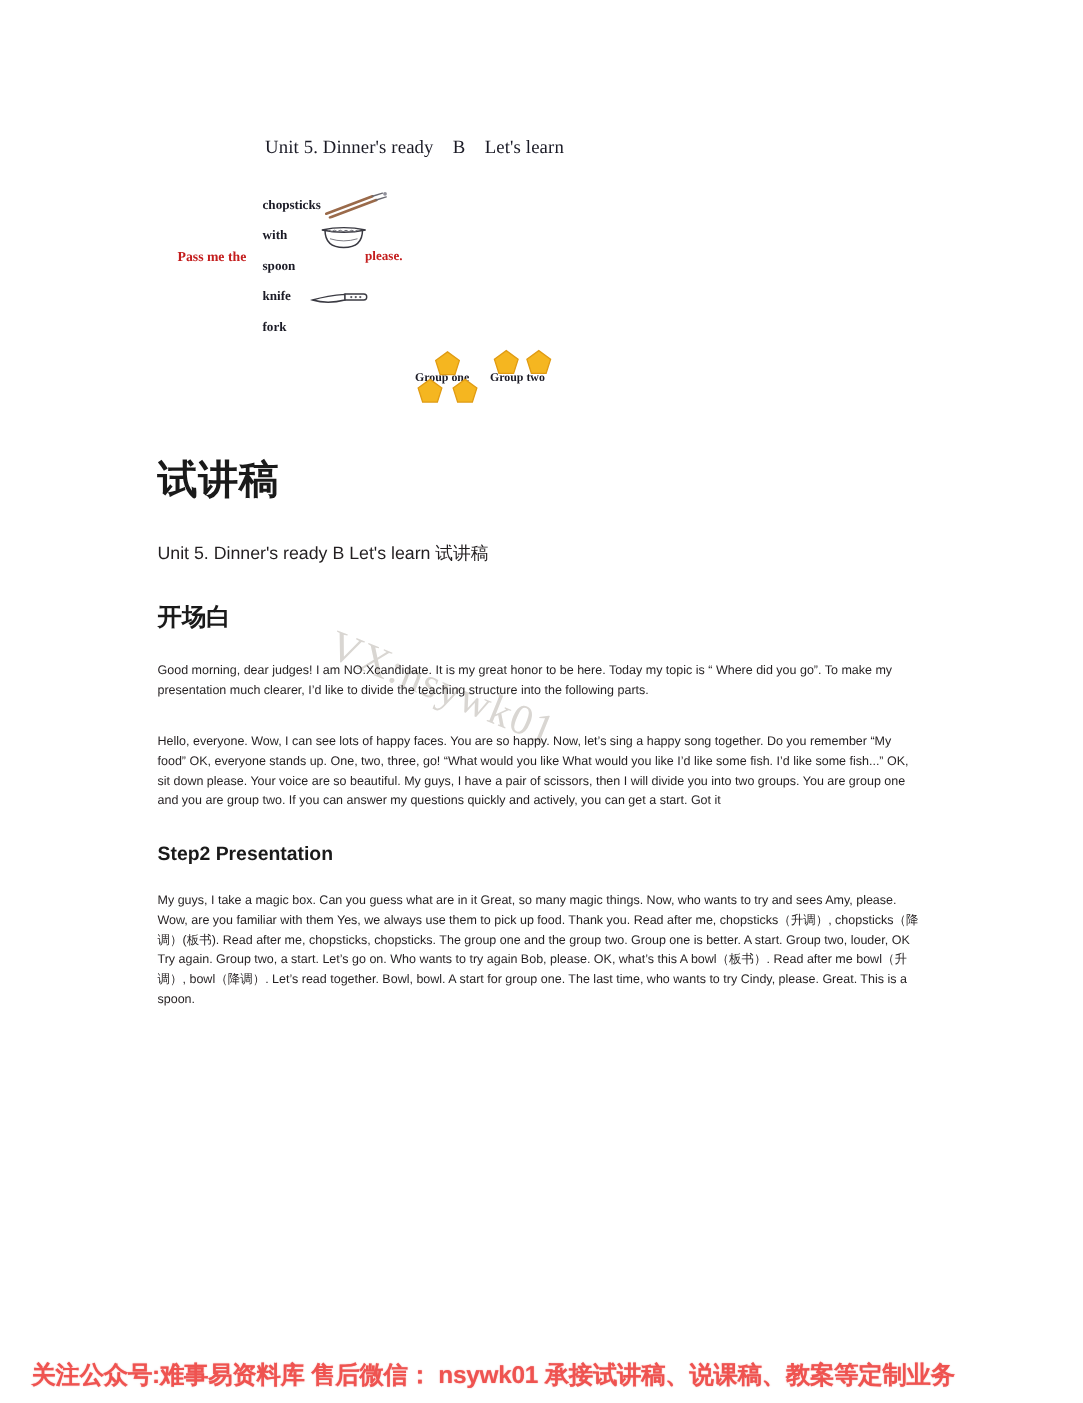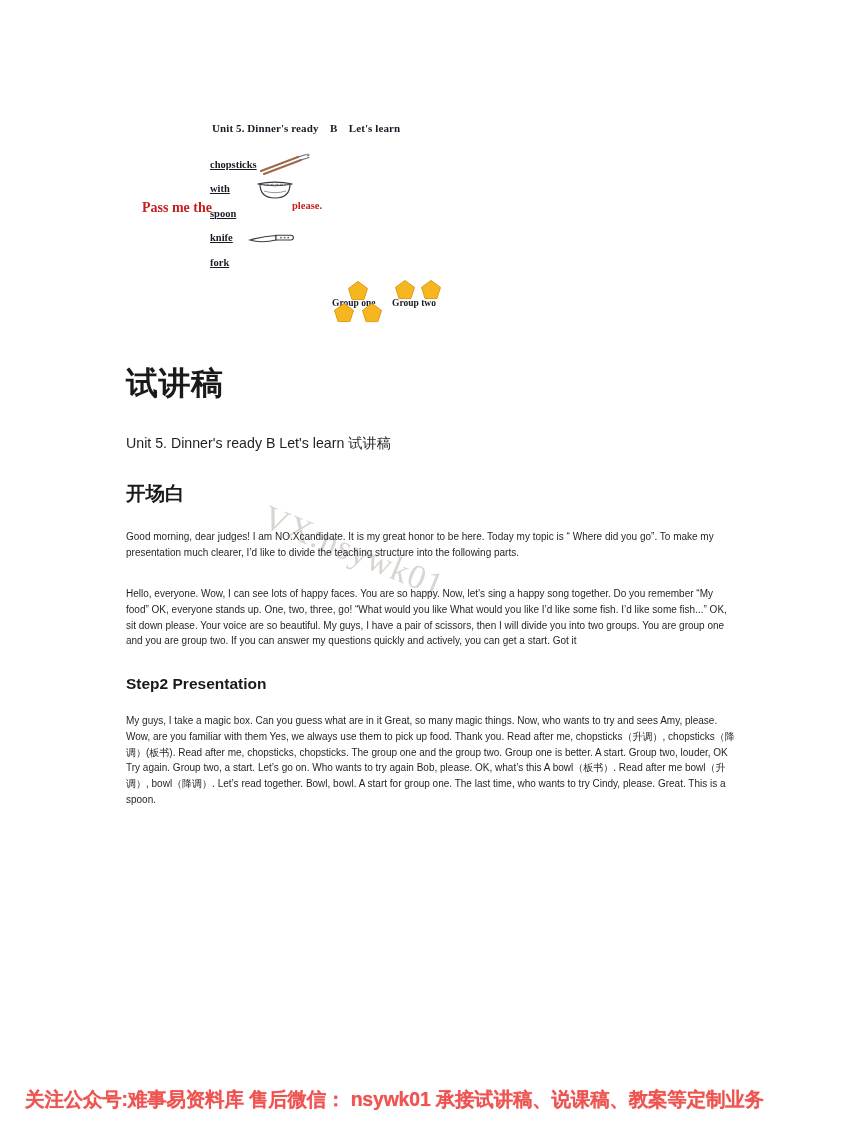--- a/index.html
+++ b/index.html
@@ -20,24 +20,24 @@
     position: absolute;
     left: 0;
     top: 0;
     width: 866px;
     height: 340px;
   }
 
   .ws-title {
     position: absolute;
     left: 212px;
-    top: 122px;
-    font-family: "Liberation Serif", serif;
-    font-weight: bold;
-    font-size: 11px;
+    top: 110px;
+    font-family: "Liberation Serif", serif;
+    font-weight: normal;
+    font-size: 15px;
     color: #1b1b26;
     letter-spacing: 0.1px;
     white-space: pre;
   }
 
   
   .vocab {
     position: absolute;
     left: 210px;
     top: 152px;
@@ -48,41 +48,40 @@
     height: 24.5px;
     display: flex;
     align-items: center;
   }
   .vocab-word {
     font-family: "Liberation Serif", serif;
     font-weight: bold;
     font-size: 10.5px;
     color: #1b1b26;
     white-space: nowrap;
-    text-decoration: underline;
   }
 
   .icon-slot {
     position: absolute;
     left: 48px;
     top: 50%;
     transform: translateY(-50%);
     width: 56px;
     height: 22px;
   }
   .vocab-row.bowl-row .icon-slot { left: 44px; }
   .vocab-row.knife-row .icon-slot { left: 38px; }
 
   .pass-left {
     position: absolute;
     left: 142px;
     top: 200px;
     font-family: "Liberation Serif", serif;
     font-weight: bold;
-    font-size: 14px;
+    font-size: 11px;
     color: #c41e1e;
     white-space: nowrap;
   }
   .pass-right {
     position: absolute;
     left: 292px;
     top: 200px;
     font-family: "Liberation Serif", serif;
     font-weight: bold;
     font-size: 10.5px;

